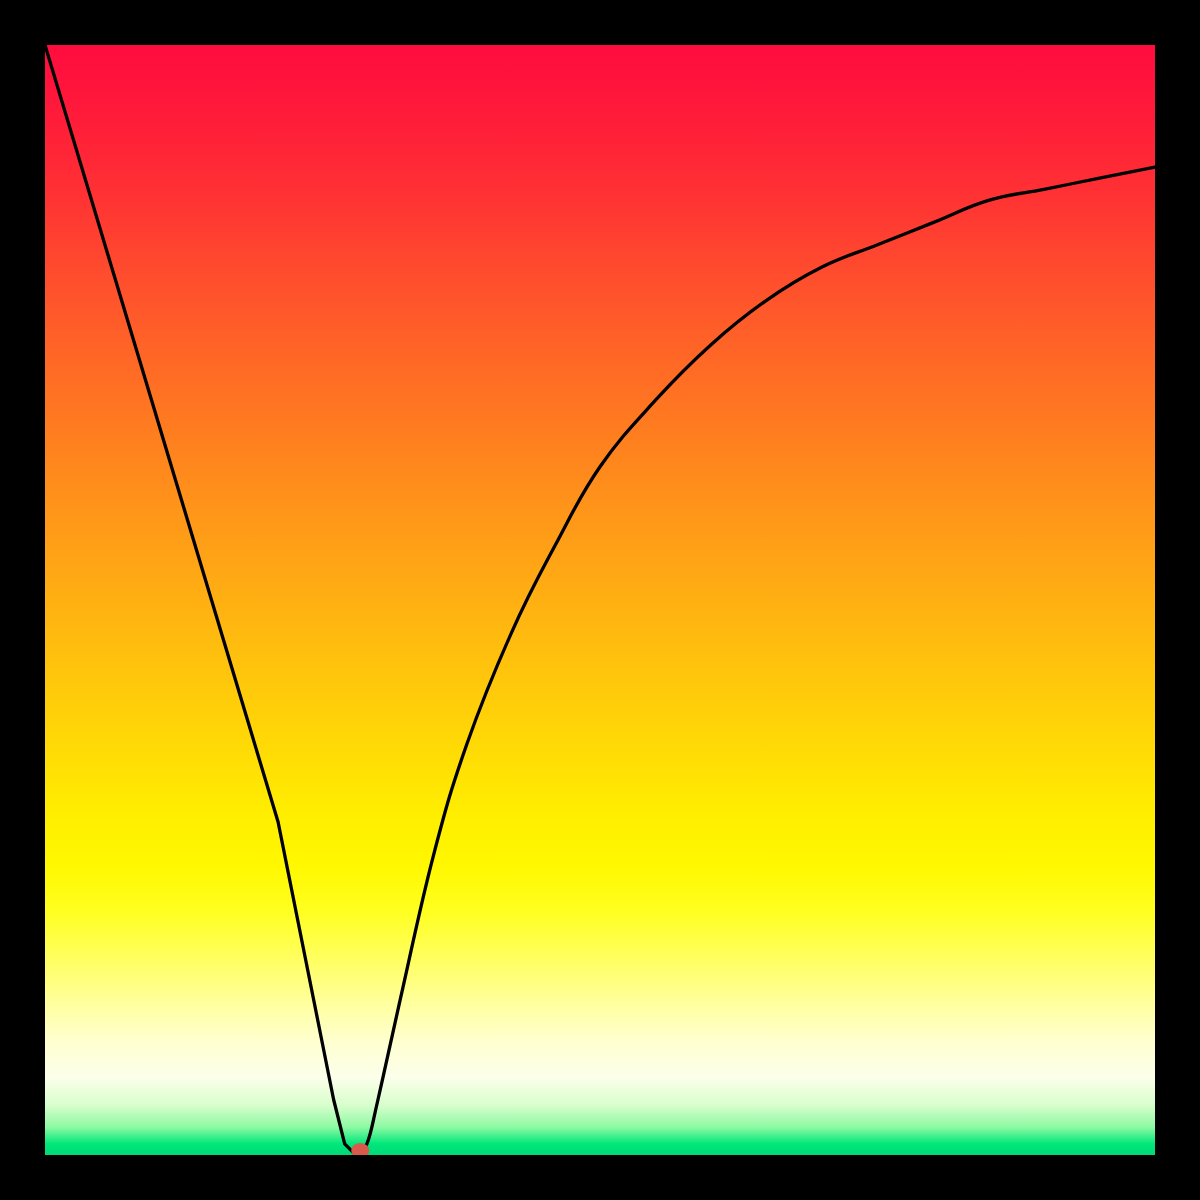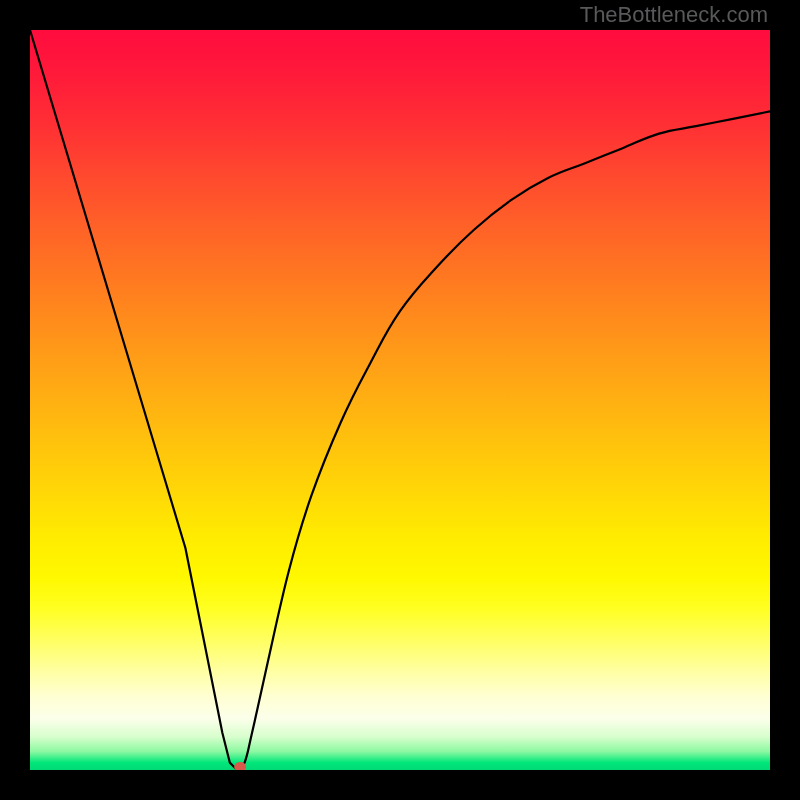--- a/index.html
+++ b/index.html
@@ -64,14 +64,13 @@
   <div class="plot-area">
     <svg class="curve-layer" viewBox="0 0 740 740" preserveAspectRatio="none">
       <g>
         <path id="curve-path" d="M 0.00 0.00 L 22.20 74.00 L 44.40 148.00 L 66.60 222.00 L 88.80 296.00 L 111.00 370.00 L 133.20 444.00 L 155.40 518.00 L 170.20 592.00 L 185.00 666.00 L 192.40 703.00 L 199.80 732.60 L 207.20 740.00 C 208.68 738.52, 211.64 740.00, 214.60 732.60 C 217.56 725.20, 217.56 722.24, 222.00 703.00 C 226.44 683.76, 229.40 668.96, 236.80 636.40 C 244.20 603.84, 250.12 574.24, 259.00 540.20 C 267.88 506.16, 270.84 495.80, 281.20 466.20 C 291.56 436.60, 298.96 418.84, 310.80 392.20 C 322.64 365.56, 328.56 355.20, 340.40 333.00 C 352.24 310.80, 356.68 300.44, 370.00 281.20 C 383.32 261.96, 392.20 253.08, 407.00 236.80 C 421.80 220.52, 429.20 213.12, 444.00 199.80 C 458.80 186.48, 466.20 180.56, 481.00 170.20 C 495.80 159.84, 503.20 155.40, 518.00 148.00 C 532.80 140.60, 540.20 139.12, 555.00 133.20 C 569.80 127.28, 577.20 124.32, 592.00 118.40 C 606.80 112.48, 614.20 108.04, 629.00 103.60 C 643.80 99.16, 651.20 99.16, 666.00 96.20 C 680.80 93.24, 688.20 91.76, 703.00 88.80 C 717.80 85.84, 732.60 82.88, 740.00 81.40" fill="none" stroke="#000" stroke-width="2.2" stroke-linecap="round" stroke-linejoin="round"></path>
       </g>
       <g>
         <ellipse id="marker-dot" cx="210.16" cy="737.04" rx="6" ry="5" fill="#d85a4a"></ellipse>
       </g>
     </svg>
   </div>
-  <div class="watermark">TheBottleneck.com</div>
 </div>
 
 </body></html>

